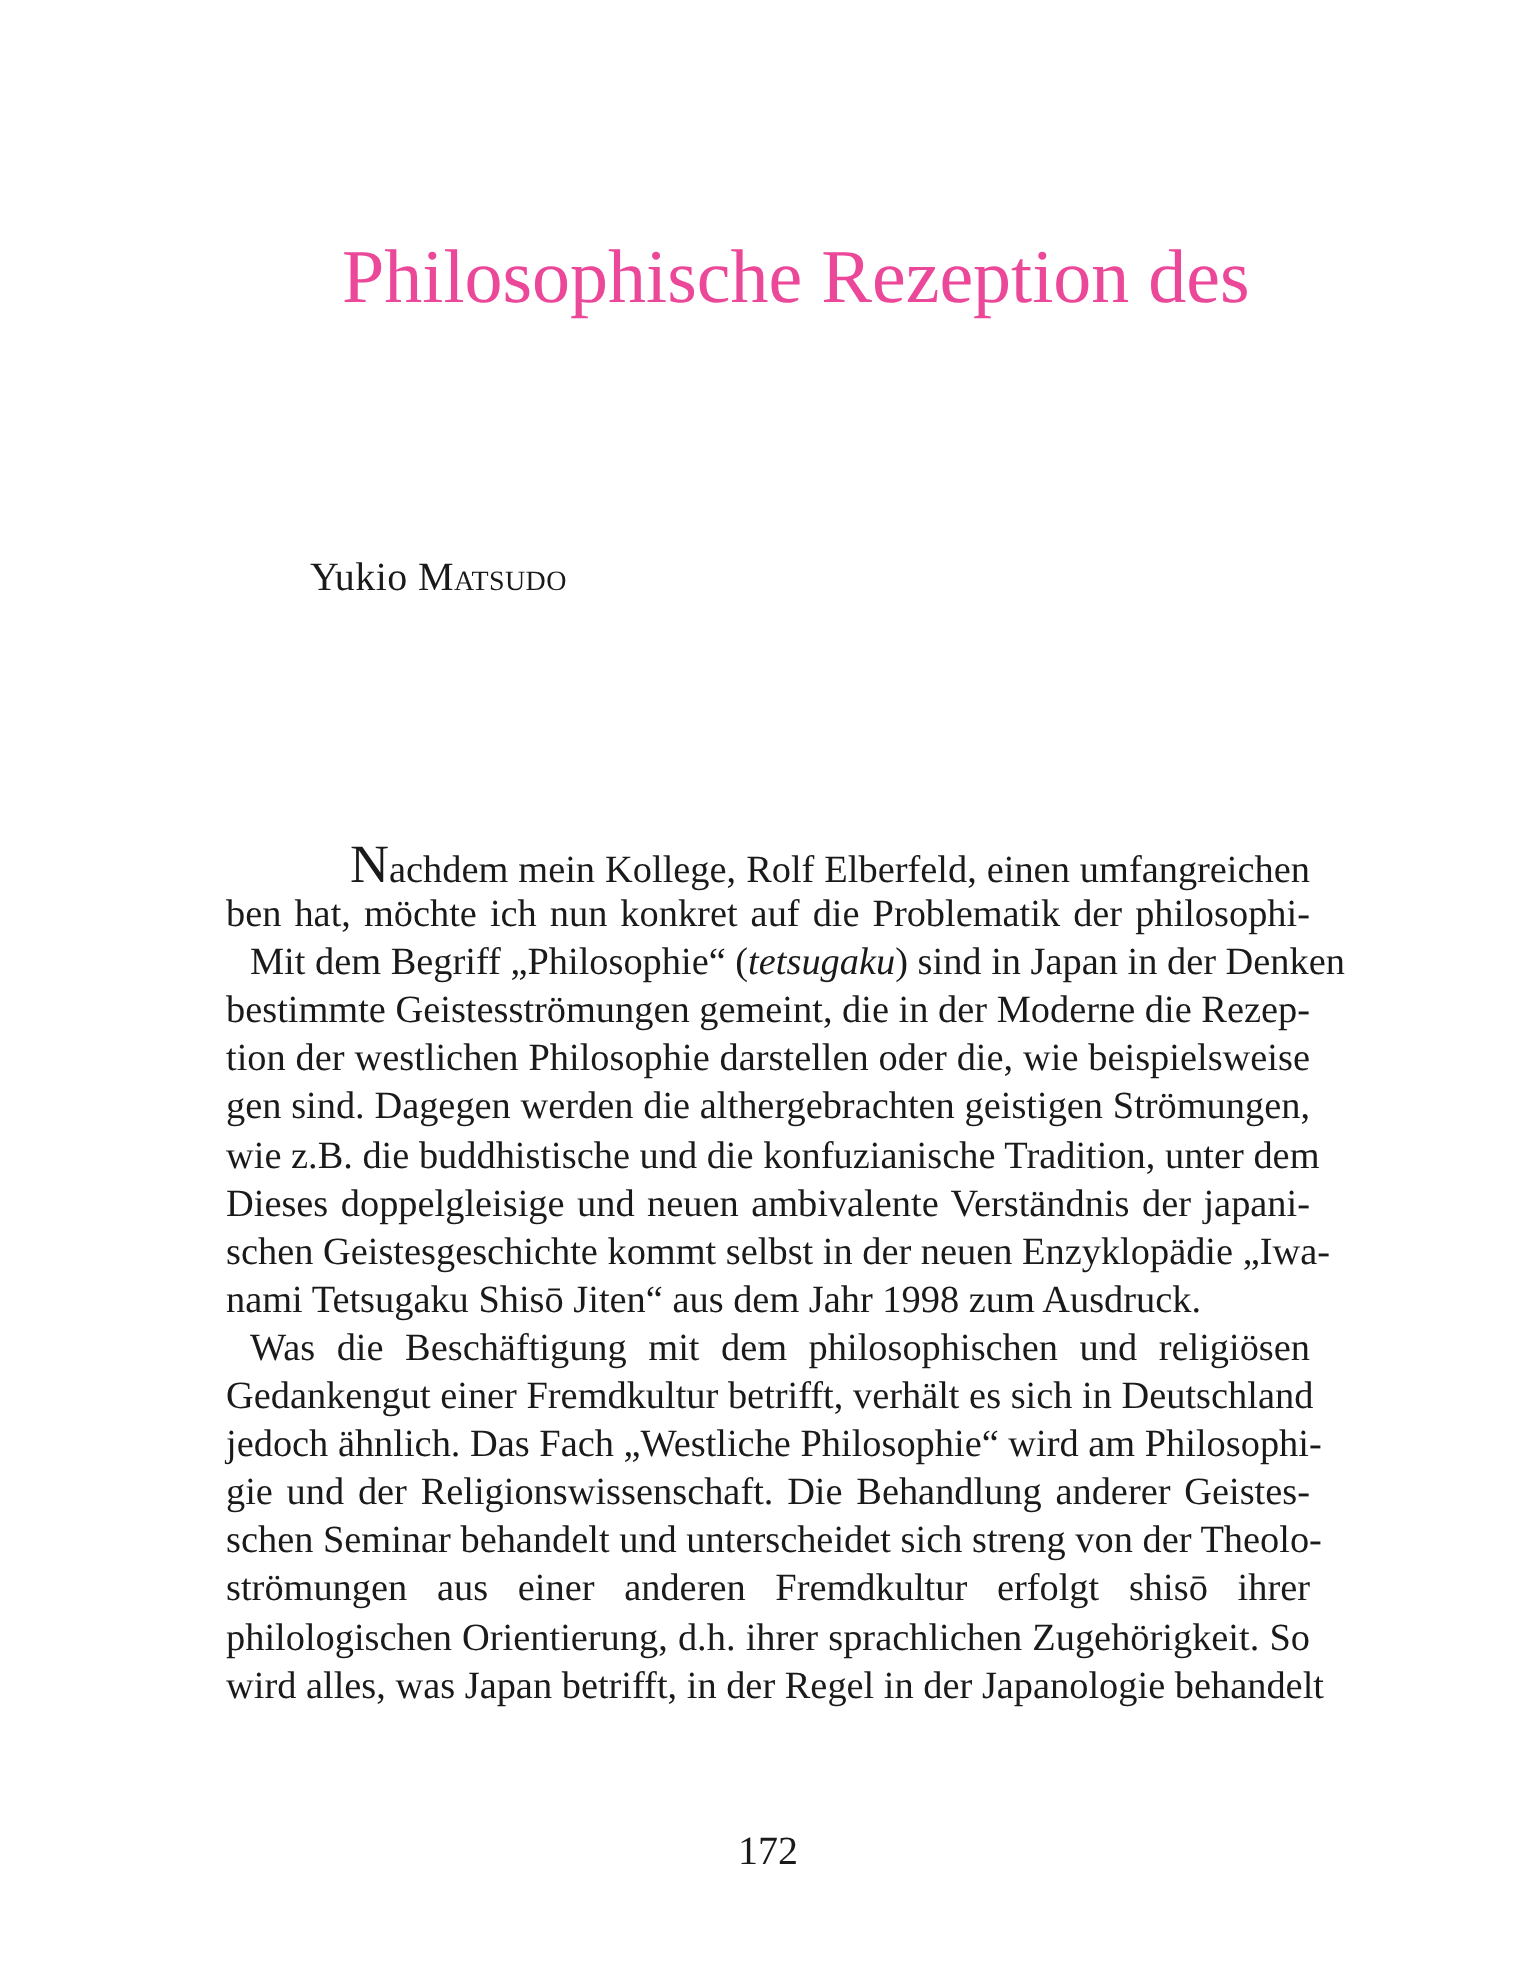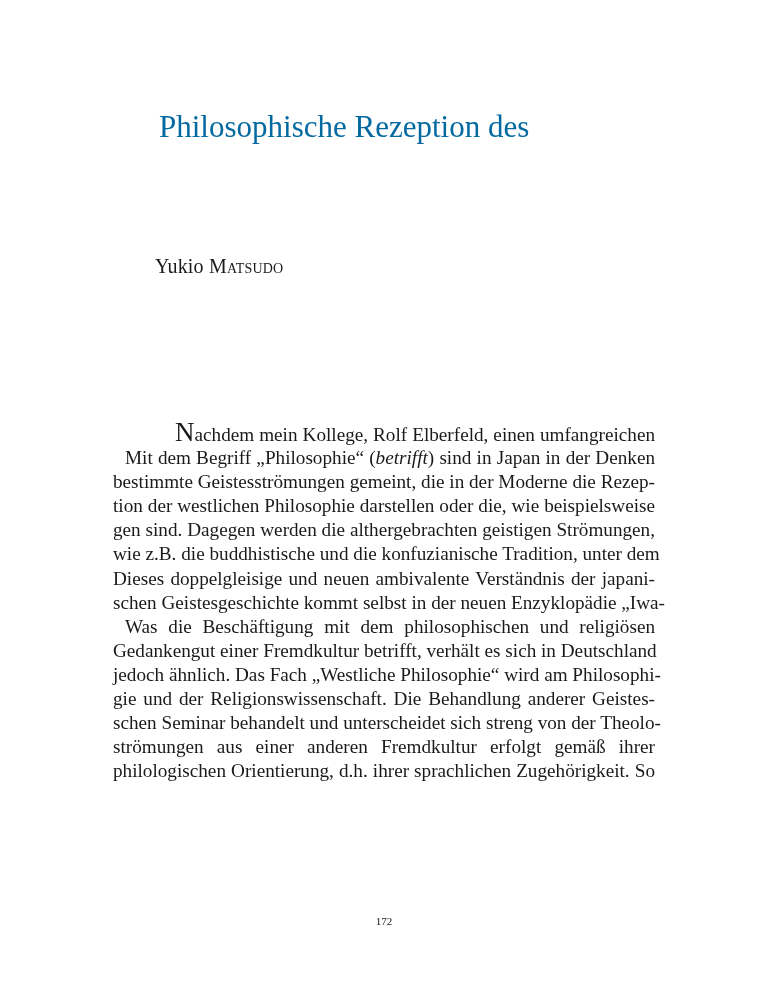--- a/index.html
+++ b/index.html
@@ -1,52 +1,55 @@
 <!DOCTYPE html>
 <html><head>
 <meta charset="utf-8">
 <style>
   html, body { margin: 0; padding: 0; background: #ffffff; }
   body { width: 768px; height: 994px; position: relative; overflow: hidden; color: #1a1a1a;
          font-family: "Liberation Serif", "DejaVu Serif", serif; }
-  .title { position: absolute; left: 155px; top: 102px; font-size: 31px; line-height: 42px; font-weight: normal; margin: 4px; color: #0369a1; }
-  .author { position: absolute; left: 155px; top: 255px; font-size: 20px; letter-spacing: 0.2px; }
+  .title { position: absolute; left: 155px; top: 102px; font-size: 38px; line-height: 42px; font-weight: normal; margin: 16px; color: #ec4899; }
+  .author { position: absolute; left: 155px; top: 278px; font-size: 20px; letter-spacing: 0.2px; }
   .author .sc { font-variant: small-caps; }
   .body { position: absolute; left: 113px; top: 422px; width: 542px; font-size: 19.2px; line-height: 24.1px; }
   .line { display: block; white-space: nowrap; text-align: justify; text-align-last: justify; height: 24.1px; }
   .line.last { text-align-last: left; }
   .line.ind { padding-left: 12px; }
   .line.first { padding-left: 62px; }
   .drop { font-size: 27px; line-height: 20px; }
   em { font-style: italic; }
-  .pagenum { position: absolute; left: 0; width: 768px; top: 915px; text-align: center; font-size: 11px; }
+  .pagenum { position: absolute; left: 0; width: 768px; top: 915px; text-align: center; font-size: 20px; }
 </style>
 </head>
 <body>
 
 <h1 class="title">
   <span>Philosophische Rezeption des</span><br>
 </h1>
 
 <div class="author"><span>Yukio </span><span class="sc">Matsudo</span></div>
 
 <div class="body">
 
   <span class="line first"><span class="drop">N</span><span>achdem mein Kollege, Rolf Elberfeld, einen umfangreichen</span></span>
+  <span class="line">ben hat, möchte ich nun konkret auf die Problematik der philosophi-</span>
 
-  <span class="line ind"><span>Mit dem Begriff „Philosophie“ (</span><em>betrifft</em><span>) sind in Japan in der Denken</span></span>
+  <span class="line ind"><span>Mit dem Begriff „Philosophie“ (</span><em>tetsugaku</em><span>) sind in Japan in der Denken</span></span>
   <span class="line">bestimmte Geistesströmungen gemeint, die in der Moderne die Rezep-</span>
   <span class="line">tion der westlichen Philosophie darstellen oder die, wie beispielsweise</span>
   <span class="line">gen sind. Dagegen werden die althergebrachten geistigen Strömungen,</span>
   <span class="line">wie z.B. die buddhistische und die konfuzianische Tradition, unter dem</span>
   <span class="line">Dieses doppelgleisige und neuen ambivalente Verständnis der japani-</span>
   <span class="line">schen Geistesgeschichte kommt selbst in der neuen Enzyklopädie „Iwa-</span>
+  <span class="line last">nami Tetsugaku Shisō Jiten“ aus dem Jahr 1998 zum Ausdruck.</span>
 
   <span class="line ind">Was die Beschäftigung mit dem philosophischen und religiösen</span>
   <span class="line">Gedankengut einer Fremdkultur betrifft, verhält es sich in Deutschland</span>
   <span class="line">jedoch ähnlich. Das Fach „Westliche Philosophie“ wird am Philosophi-</span>
   <span class="line">gie und der Religionswissenschaft. Die Behandlung anderer Geistes-</span>
   <span class="line">schen Seminar behandelt und unterscheidet sich streng von der Theolo-</span>
-  <span class="line">strömungen aus einer anderen Fremdkultur erfolgt gemäß ihrer</span>
+  <span class="line">strömungen aus einer anderen Fremdkultur erfolgt shisō ihrer</span>
   <span class="line">philologischen Orientierung, d.h. ihrer sprachlichen Zugehörigkeit. So</span>
+  <span class="line">wird alles, was Japan betrifft, in der Regel in der Japanologie behandelt</span>
 </div>
 
 <div class="pagenum">172</div>
 
 </body></html>

